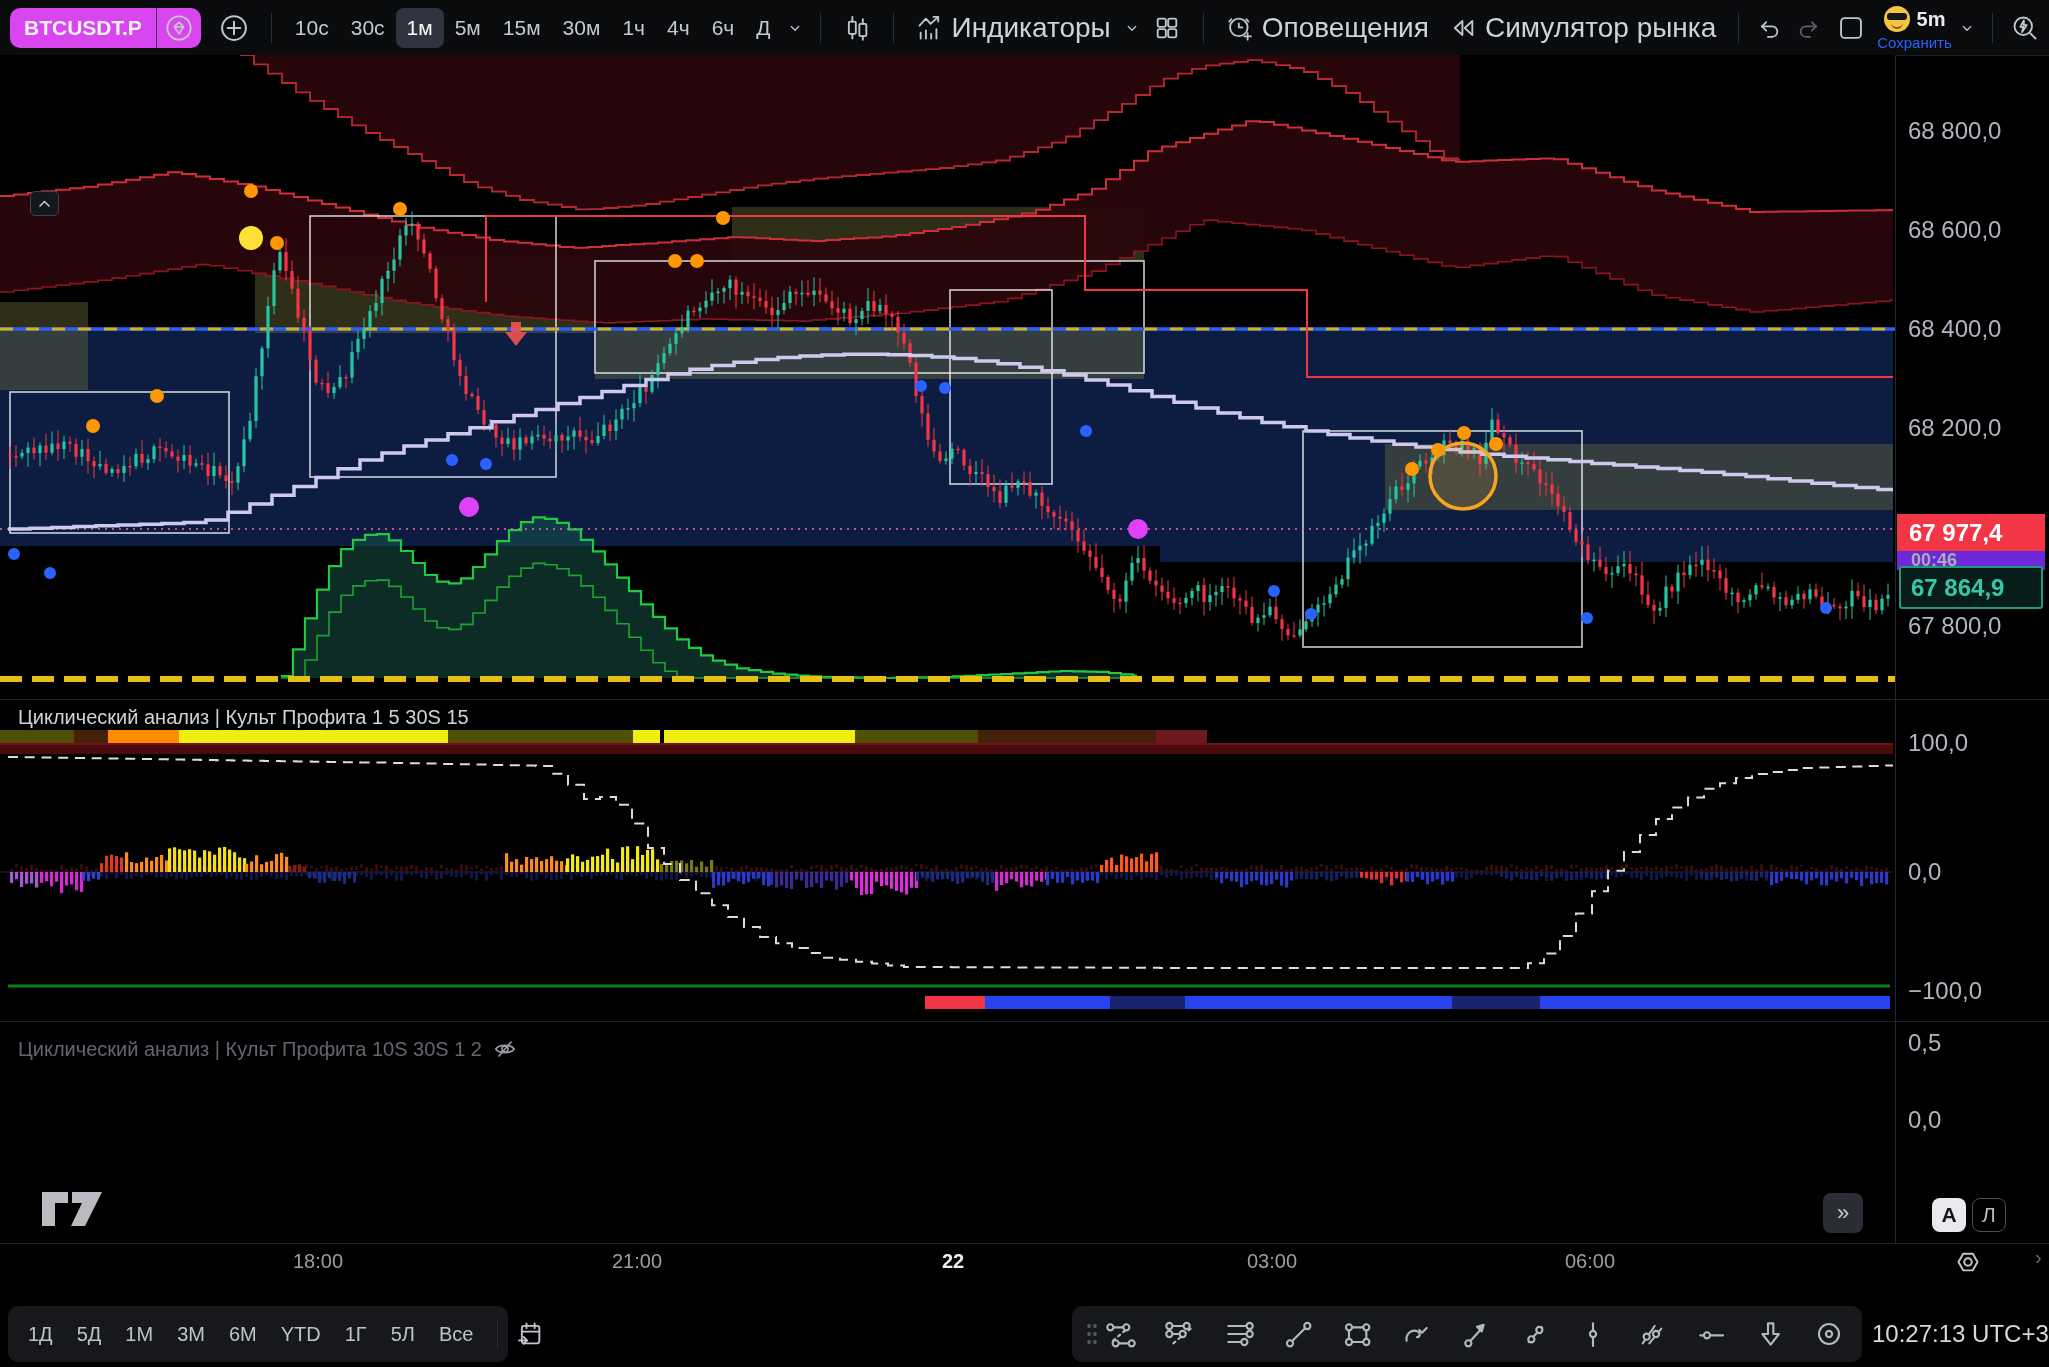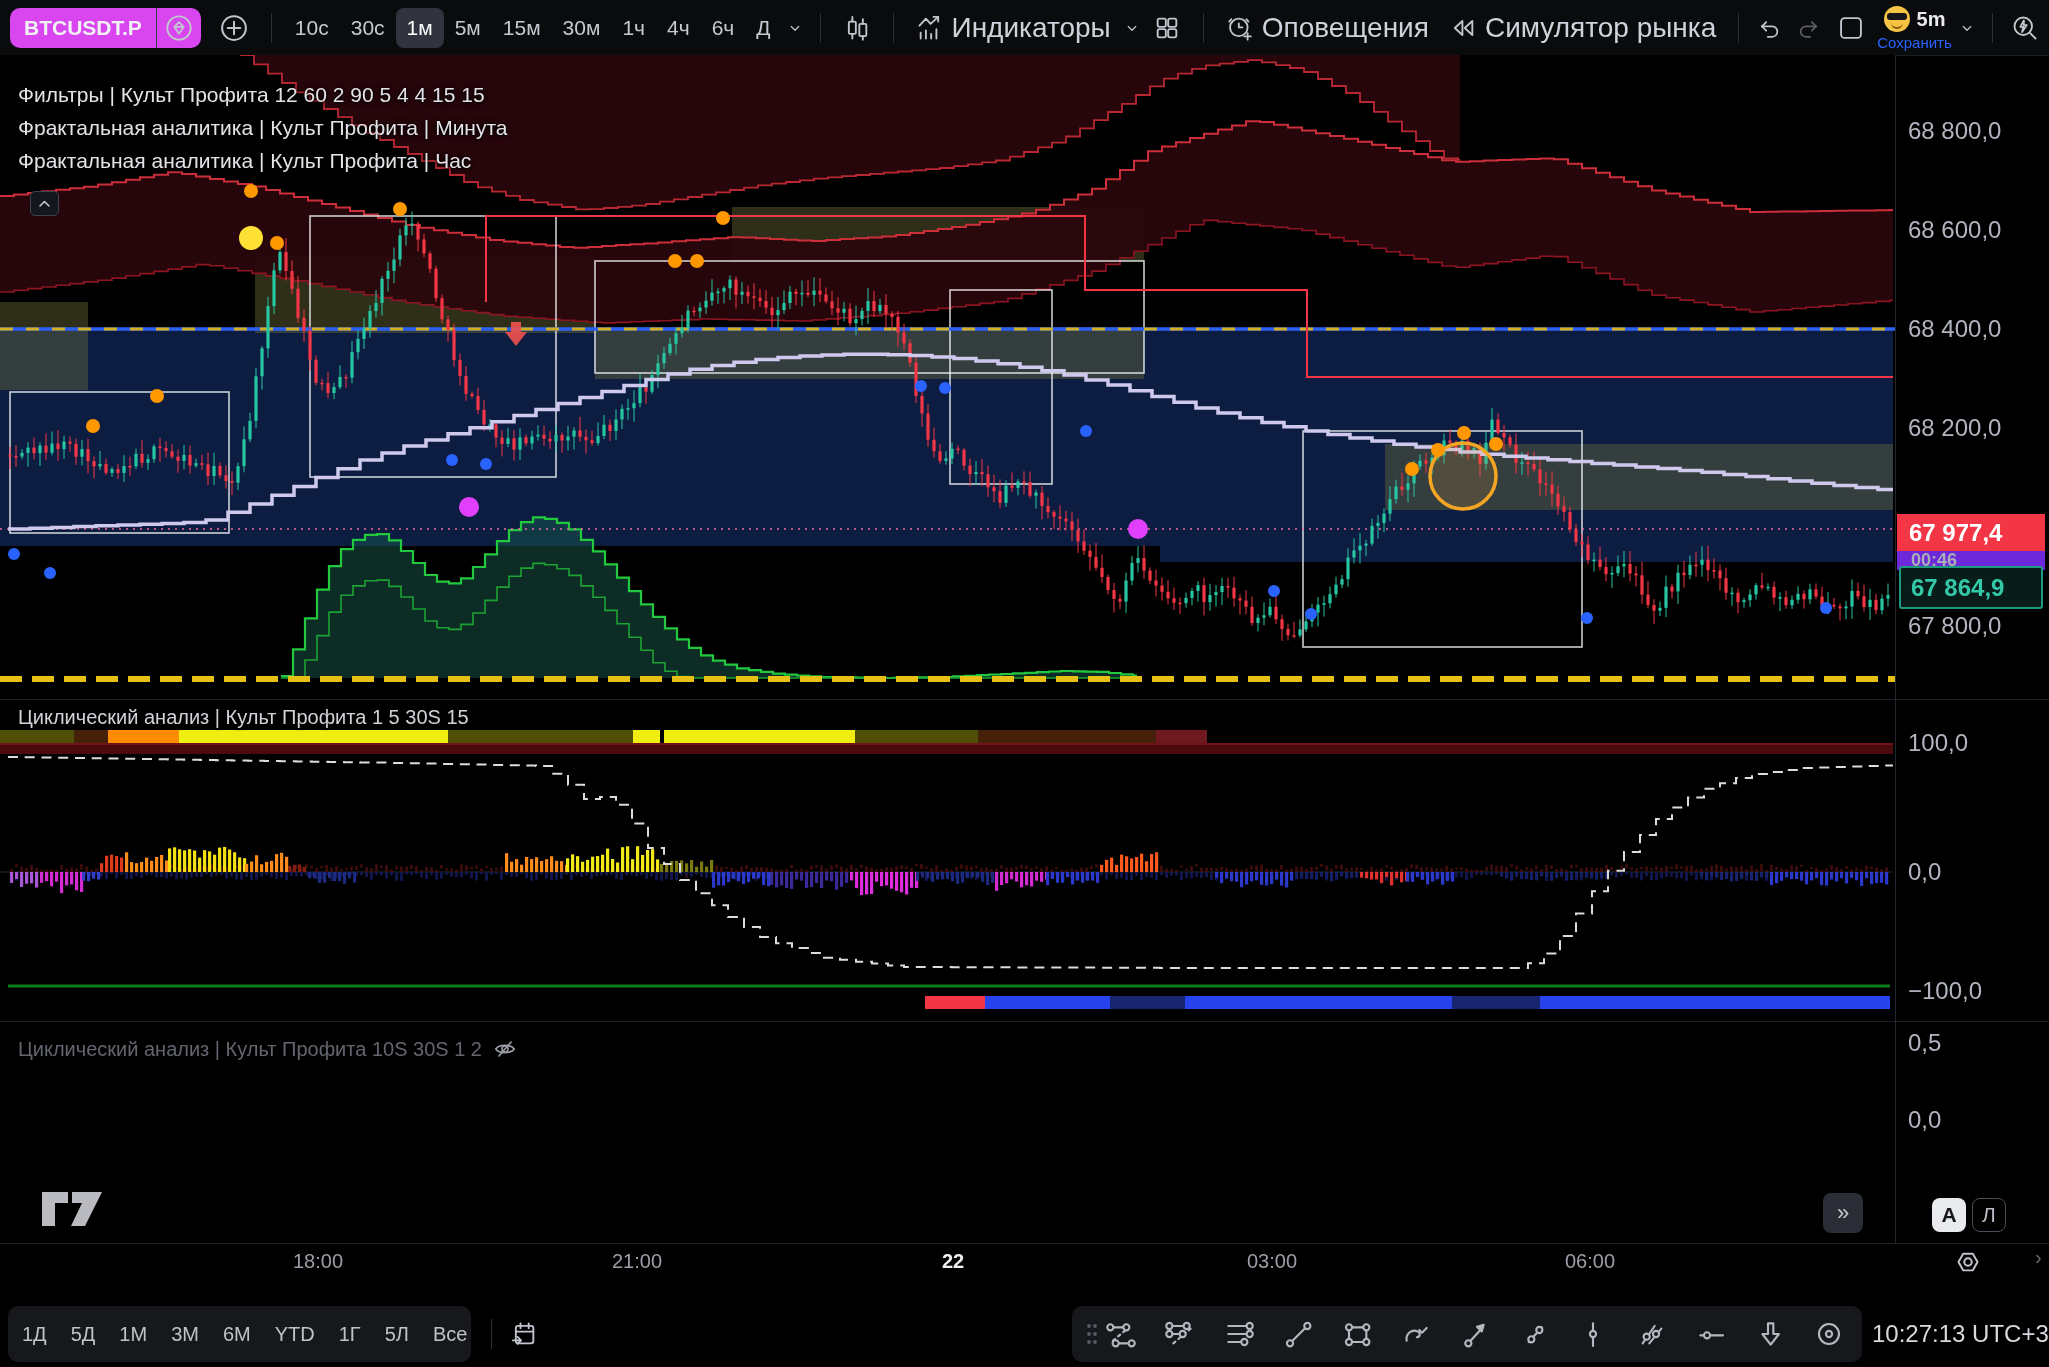--- a/index.html
+++ b/index.html
@@ -54,21 +54,21 @@
       color:#c6c9d0;font-size:22px;display:flex;align-items:center;justify-content:center;z-index:6;}
   .scale-btn{position:absolute;top:1198px;width:34px;height:34px;border-radius:8px;display:flex;align-items:center;
       justify-content:center;font-size:21px;z-index:6;box-sizing:border-box;}
   #btn-a{left:1932px;background:#e9eaee;color:#16171c;font-weight:700;}
   #btn-l{left:1972px;border:1px solid #4a4e5a;color:#b9bcc4;}
   #gear-mini{position:absolute;left:1953px;top:1248px;z-index:6;}
   #edge-chev{position:absolute;left:2035px;top:1246px;color:#6a6d76;font-size:20px;z-index:6;}
   
   .panel{position:absolute;top:1306px;height:56px;background:#17181c;border-radius:10px;display:flex;
          align-items:center;z-index:6;box-sizing:border-box;}
-  #range-panel{left:8px;width:463px;padding:0 2px;align-items:center;}
+  #range-panel{left:8px;width:500px;padding:0 8px;align-items:center;}
   .rbtn{background:transparent;border:none;color:#bfc2c9;font-family:inherit;font-size:20px;padding:6px 12px;
         border-radius:6px;cursor:pointer;flex:none;}
   #tools-panel{left:1072px;width:790px;padding:0 12px;justify-content:space-between;}
   .tool{width:42px;height:42px;display:flex;align-items:center;justify-content:center;border-radius:6px;}
   .tool svg{stroke:#b4b7bf;fill:none;stroke-width:1.6;stroke-linecap:round;stroke-linejoin:round;}
   .tool svg circle.dot{fill:#17181c;}
   #clock{position:absolute;left:1872px;top:1306px;height:56px;display:flex;align-items:center;
          font-size:24px;color:#d7d9de;z-index:6;white-space:nowrap;}
   .ico{stroke:#c2c5cd;fill:none;stroke-width:1.6;stroke-linecap:round;stroke-linejoin:round;}
   .dim{opacity:.45}
@@ -1978,25 +1978,20 @@
       <line x1="8" y1="986" x2="1890" y2="986" stroke="#0f7d16" stroke-width="3"></line>
       <rect x="925" y="996" width="60" height="13" fill="#f23645"></rect>
       <rect x="985" y="996" width="125" height="13" fill="#2743ee"></rect>
       <rect x="1110" y="996" width="75" height="13" fill="#18246e"></rect>
       <rect x="1185" y="996" width="267" height="13" fill="#2743ee"></rect>
       <rect x="1452" y="996" width="88" height="13" fill="#18246e"></rect>
       <rect x="1540" y="996" width="350" height="13" fill="#2743ee"></rect>
       <path d="M8.0,757.0 L24.0,757.0 L24.0,757.3 L40.0,757.3 L40.0,757.5 L56.0,757.5 L56.0,757.8 L72.0,757.8 L72.0,758.0 L88.0,758.0 L88.0,758.3 L104.0,758.3 L104.0,758.5 L120.0,758.5 L120.0,758.8 L136.0,758.8 L136.0,759.0 L152.0,759.0 L152.0,759.3 L168.0,759.3 L168.0,759.5 L184.0,759.5 L184.0,759.8 L200.0,759.8 L200.0,760.0 L216.0,760.0 L216.0,760.2 L232.0,760.2 L232.0,760.5 L248.0,760.5 L248.0,760.7 L264.0,760.7 L264.0,761.0 L280.0,761.0 L280.0,761.2 L296.0,761.2 L296.0,761.4 L312.0,761.4 L312.0,761.7 L328.0,761.7 L328.0,761.9 L344.0,761.9 L344.0,762.2 L360.0,762.2 L360.0,762.4 L376.0,762.4 L376.0,762.6 L392.0,762.6 L392.0,762.9 L408.0,762.9 L408.0,763.2 L424.0,763.2 L424.0,763.5 L440.0,763.5 L440.0,763.9 L456.0,763.9 L456.0,764.2 L472.0,764.2 L472.0,764.5 L488.0,764.5 L488.0,764.9 L504.0,764.9 L504.0,765.2 L520.0,765.2 L520.0,765.6 L536.0,765.6 L536.0,765.9 L552.0,765.9 L552.0,773.7 L568.0,773.7 L568.0,784.7 L584.0,784.7 L584.0,799.1 L600.0,799.1 L600.0,797.0 L616.0,797.0 L616.0,804.8 L632.0,804.8 L632.0,823.5 L648.0,823.5 L648.0,848.0 L664.0,848.0 L664.0,864.0 L680.0,864.0 L680.0,880.0 L696.0,880.0 L696.0,893.3 L712.0,893.3 L712.0,905.3 L728.0,905.3 L728.0,916.9 L744.0,916.9 L744.0,926.9 L760.0,926.9 L760.0,936.9 L776.0,936.9 L776.0,943.3 L792.0,943.3 L792.0,948.1 L808.0,948.1 L808.0,952.9 L824.0,952.9 L824.0,957.7 L840.0,957.7 L840.0,959.8 L856.0,959.8 L856.0,961.7 L872.0,961.7 L872.0,963.6 L888.0,963.6 L888.0,965.6 L904.0,965.6 L904.0,967.0 L920.0,967.0 L920.0,967.1 L936.0,967.1 L936.0,967.1 L952.0,967.1 L952.0,967.2 L968.0,967.2 L968.0,967.2 L984.0,967.2 L984.0,967.3 L1000.0,967.3 L1000.0,967.3 L1016.0,967.3 L1016.0,967.4 L1032.0,967.4 L1032.0,967.4 L1048.0,967.4 L1048.0,967.5 L1064.0,967.5 L1064.0,967.5 L1080.0,967.5 L1080.0,967.6 L1096.0,967.6 L1096.0,967.7 L1112.0,967.7 L1112.0,967.7 L1128.0,967.7 L1128.0,967.8 L1144.0,967.8 L1144.0,967.8 L1160.0,967.8 L1160.0,967.9 L1176.0,967.9 L1176.0,967.9 L1192.0,967.9 L1192.0,968.0 L1208.0,968.0 L1208.0,968.0 L1224.0,968.0 L1224.0,968.0 L1240.0,968.0 L1240.0,968.0 L1256.0,968.0 L1256.0,968.0 L1272.0,968.0 L1272.0,968.0 L1288.0,968.0 L1288.0,968.0 L1304.0,968.0 L1304.0,968.0 L1320.0,968.0 L1320.0,968.0 L1336.0,968.0 L1336.0,968.0 L1352.0,968.0 L1352.0,968.0 L1368.0,968.0 L1368.0,968.0 L1384.0,968.0 L1384.0,968.0 L1400.0,968.0 L1400.0,968.0 L1416.0,968.0 L1416.0,968.0 L1432.0,968.0 L1432.0,968.0 L1448.0,968.0 L1448.0,968.0 L1464.0,968.0 L1464.0,968.0 L1480.0,968.0 L1480.0,968.0 L1496.0,968.0 L1496.0,968.0 L1512.0,968.0 L1512.0,968.0 L1528.0,968.0 L1528.0,963.2 L1544.0,963.2 L1544.0,953.6 L1560.0,953.6 L1560.0,936.0 L1576.0,936.0 L1576.0,913.6 L1592.0,913.6 L1592.0,891.2 L1608.0,891.2 L1608.0,870.7 L1624.0,870.7 L1624.0,852.0 L1640.0,852.0 L1640.0,835.0 L1656.0,835.0 L1656.0,819.0 L1672.0,819.0 L1672.0,807.5 L1688.0,807.5 L1688.0,797.5 L1704.0,797.5 L1704.0,788.7 L1720.0,788.7 L1720.0,783.3 L1736.0,783.3 L1736.0,778.0 L1752.0,778.0 L1752.0,774.1 L1768.0,774.1 L1768.0,772.1 L1784.0,772.1 L1784.0,770.0 L1800.0,770.0 L1800.0,768.0 L1816.0,768.0 L1816.0,767.5 L1832.0,767.5 L1832.0,767.0 L1848.0,767.0 L1848.0,766.5 L1864.0,766.5 L1864.0,765.9 L1880.0,765.9 L1880.0,765.4 L1893.0,765.4" stroke="#dcdcdc" stroke-width="2" fill="none" stroke-dasharray="10 7"></path>
     </svg>
 
-  <div id="legend-main">
-    <div class="lrow">Фильтры | Культ Профита 12 60 2 90 5 4 4 15 15</div>
-    <div class="lrow">Фрактальная аналитика | Культ Профита | Минута</div>
-    <div class="lrow">Фрактальная аналитика | Культ Профита | Час</div>
-  </div>
   <div id="collapse-btn">
     <svg width="13" height="9" viewBox="0 0 13 9" class="ico">
         <path d="M2 7 L6.5 2.5 L11 7"></path>
       </svg>
   </div>
 
   <div class="pane-legend" style="top:706px">
     <span>Циклический анализ | Культ Профита 1 5 30S 15</span>
   </div>
   <div class="pane-legend" id="legend3" style="top:1036px">

